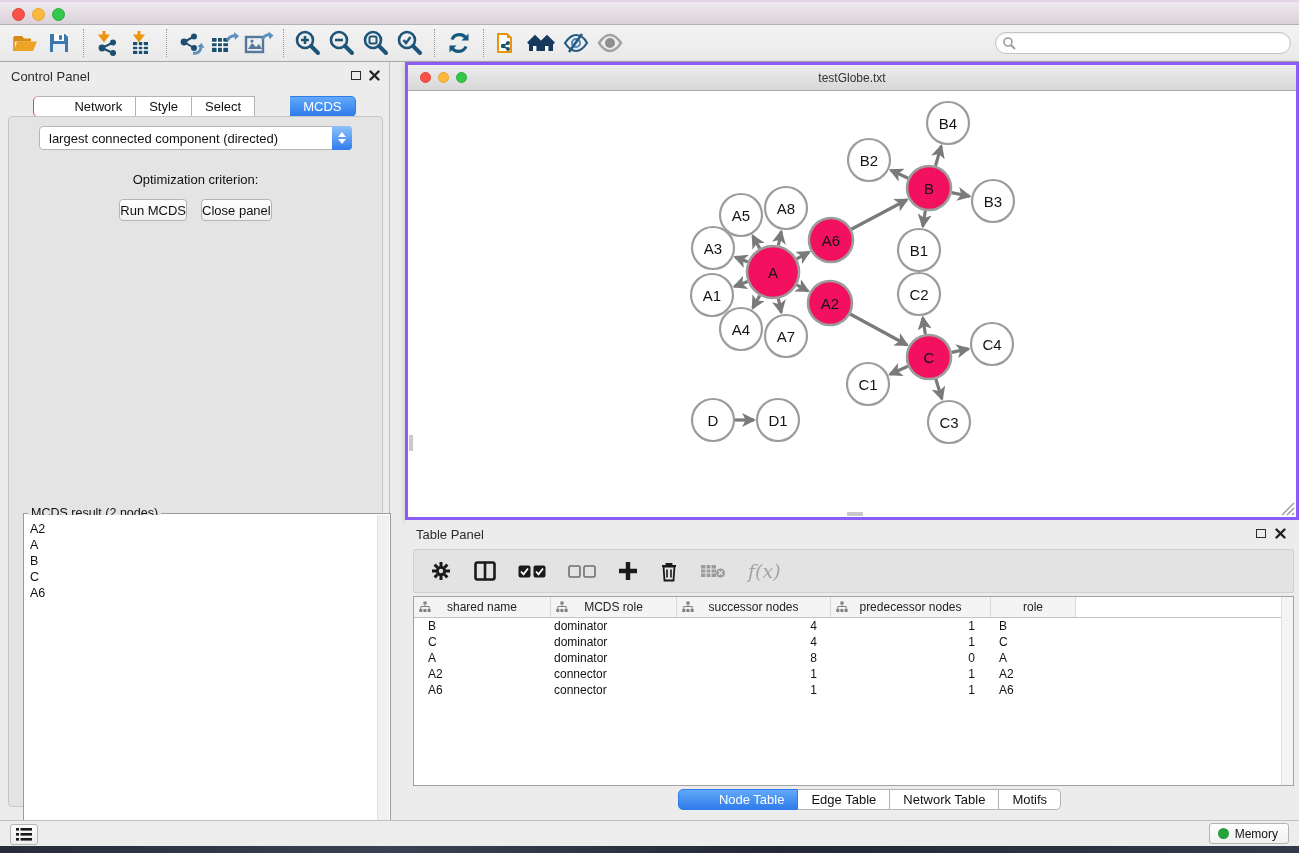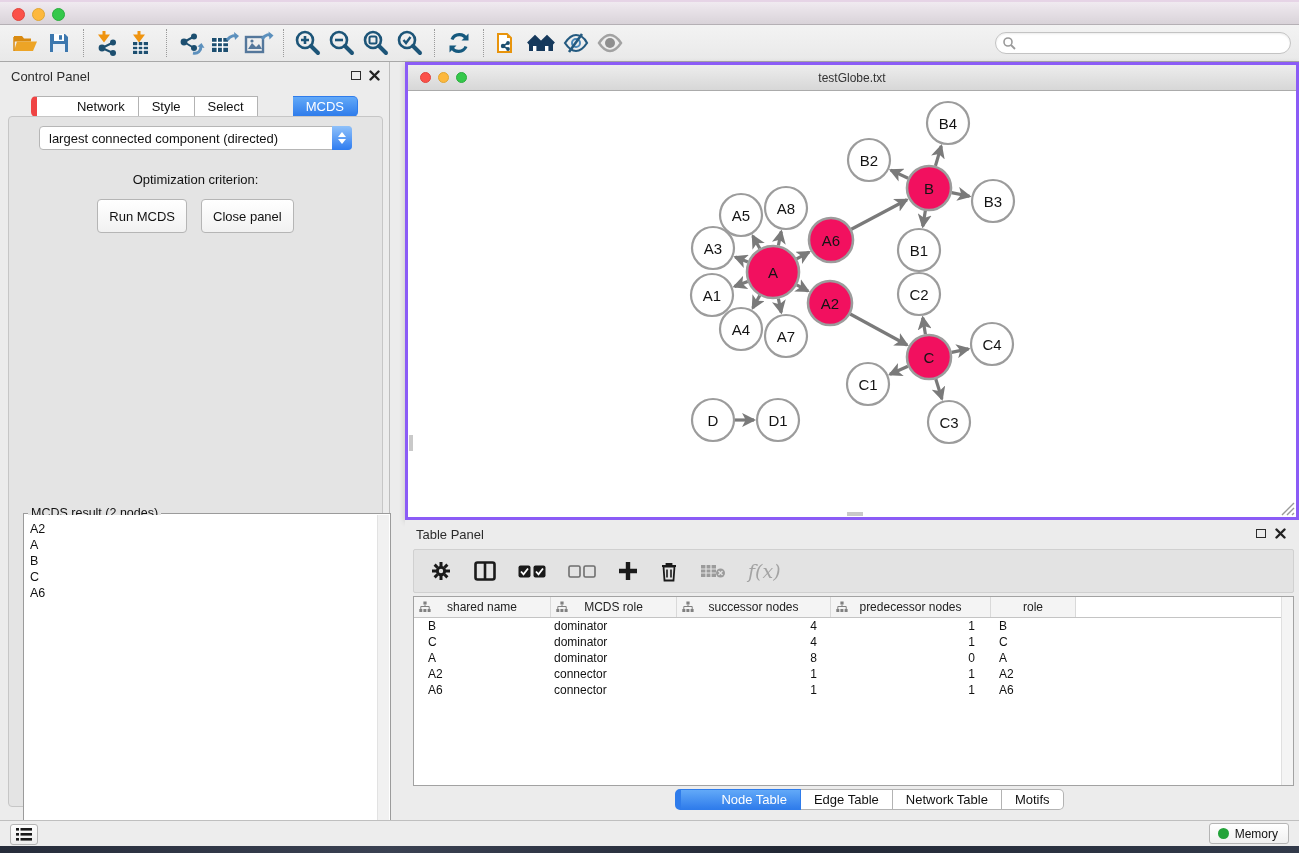--- a/index.html
+++ b/index.html
@@ -36,37 +36,37 @@
   .panel-head .ptitle { position:absolute; left:11px; top:7px; font-size:13px; color:#2c2c2c; }
   .float-ic { position:absolute; top:9px; width:10px; height:9px; border:1.6px solid #2c2c2c; background:transparent; }
   .close-ic { position:absolute; top:8px; width:11px; height:11px; }
   #control-panel .float-ic { right:28px; }
   #control-panel .close-ic { right:9px; }
 
   .tabrow { position:absolute; left:0; width:100%; display:flex; justify-content:center; }
   #cp-tabs { top:34px; }
   .tab { height:21px; padding:0 13px; font-size:13px; line-height:20px; background:#fff;
     border:1px solid #b3b3b3; border-left:none; color:#111; }
-  .tab:first-child { border-left:6px solid #ef4444; border-radius:5px 0 0 5px;padding-left:40px; }
+  .tab:first-child { border-left:1px solid #ef4444; border-radius:5px 0 0 5px;padding-left:40px; }
   .tab:last-child { border-radius:0 5px 5px 0; }
   .tab.active { background:linear-gradient(#62a9f8,#2f7ceb); color:#fff; border-color:#2f7ceb;margin-left:35px; }
 
   #cp-content { position:absolute; left:8px; top:54px; width:375px; height:691px;
     background:#e4e4e4; border:1px solid #c6c6c6; border-radius:4px; }
   #opt-label { margin-top:22px; text-align:center; font-size:13px; color:#111; }
   #criterion-select { position:relative; margin:9px auto 0 auto; width:313px; height:24px;
     background:#fff; border:1px solid #b6b6b6; border-radius:4px; }
   #criterion-select .val { position:absolute; left:9px; top:4px; font-size:13px; color:#111; }
   #criterion-select .stepper { position:absolute; right:-1px; top:-1px; width:20px; height:24px;
     background:linear-gradient(#8fc1fa,#2e7cf0); border-radius:0 4px 4px 0;
     display:flex; flex-direction:column; align-items:center; justify-content:center; gap:2px; }
   .chev-up { width:0; height:0; border-left:4px solid transparent; border-right:4px solid transparent; border-bottom:5px solid #fff; }
   .chev-dn { width:0; height:0; border-left:4px solid transparent; border-right:4px solid transparent; border-top:5px solid #fff; }
   #cp-buttons { display:flex; justify-content:center; gap:14px; margin-top:12px; }
-  .pbtn { height:34px; padding:0 11px; font-size:13px; color:#111; background:linear-gradient(#ffffff,#f1f1f1);
+  .pbtn { height:22px; padding:0 0; font-size:13px; color:#111; background:linear-gradient(#ffffff,#f1f1f1);
     border:1px solid #b5b5b5; border-radius:4px; font-family:"Liberation Sans",sans-serif; }
 
   #mcds-fieldset { position:absolute; left:14px; top:396px; width:368px; height:342px;
     border:1px solid #9b9b9b; background:#fff; }
   #mcds-legend { position:absolute; left:4px; top:-8px; background:#e4e4e4; padding:0 3px;
     font-size:12.5px; color:#111; }
   #mcds-list { position:absolute; left:1px; top:1px; right:13px; bottom:1px; background:#fff;
     padding:6px 0 0 5px; font-size:12.5px; color:#111; overflow:hidden; }
   #mcds-list .li { height:16px; line-height:16px; }
   #mcds-scroll { position:absolute; top:1px; right:1px; bottom:1px; width:12px; background:#f1f1f1; border-left:1px solid #e2e2e2; }

